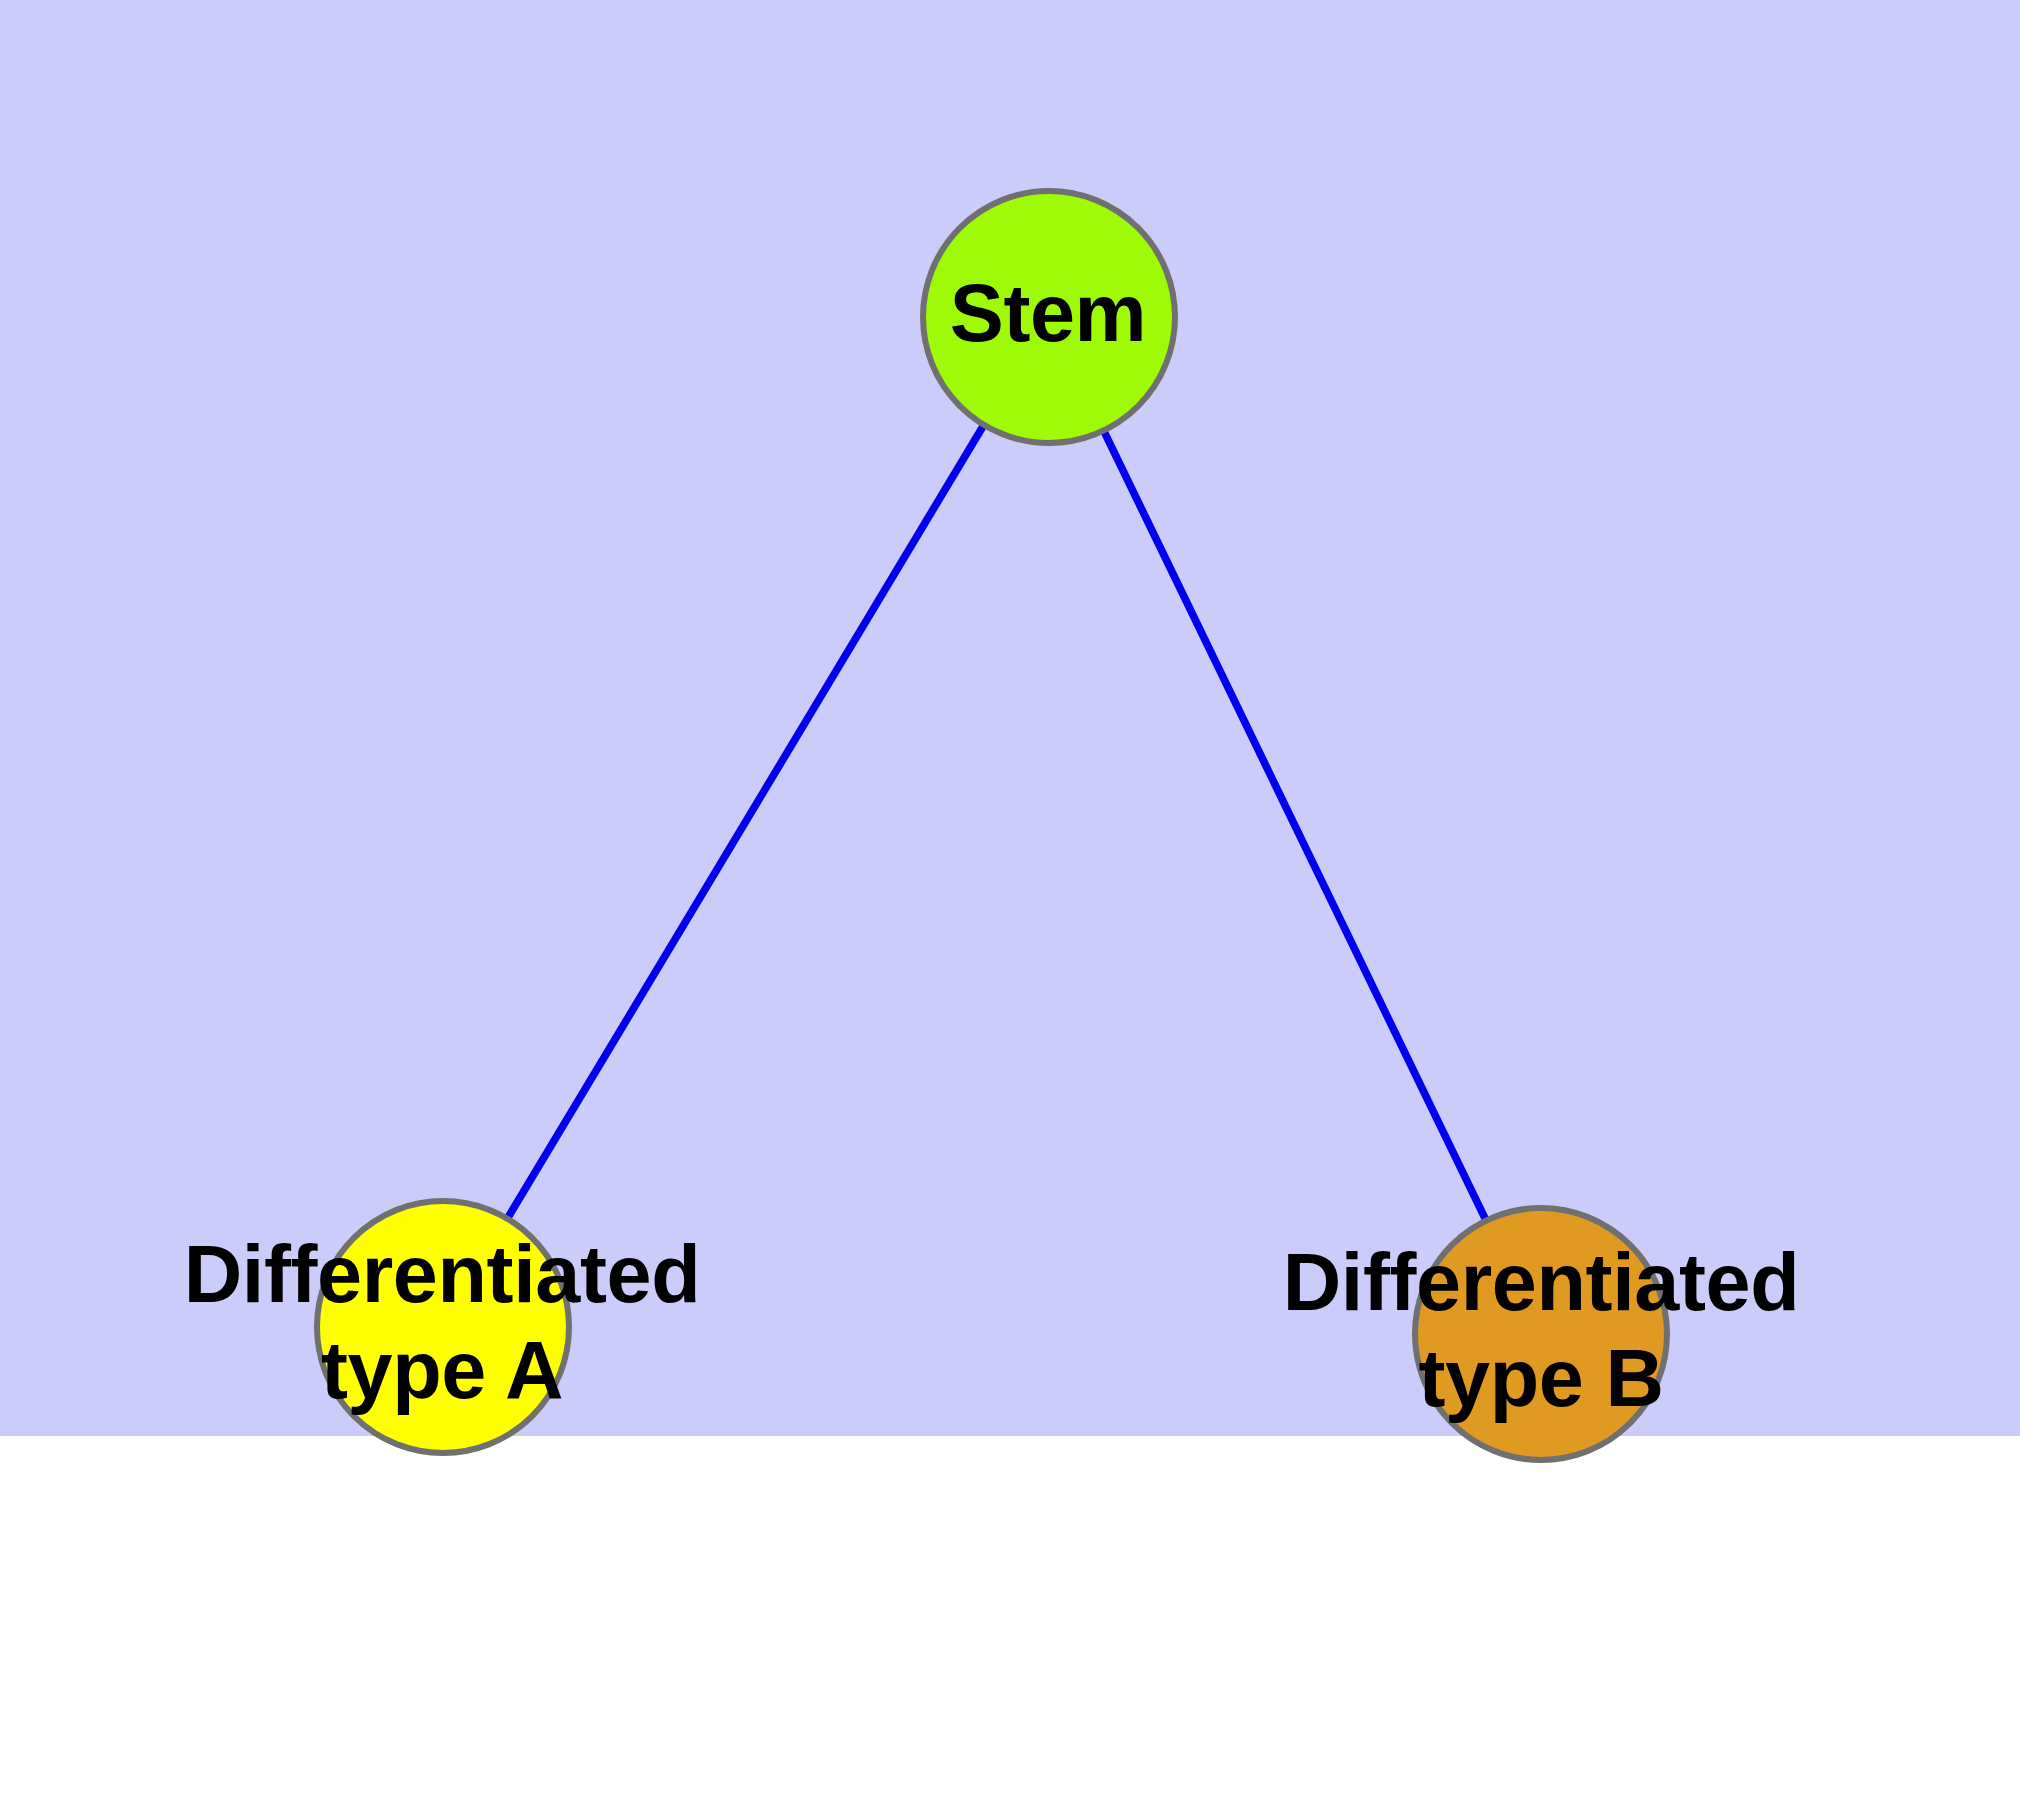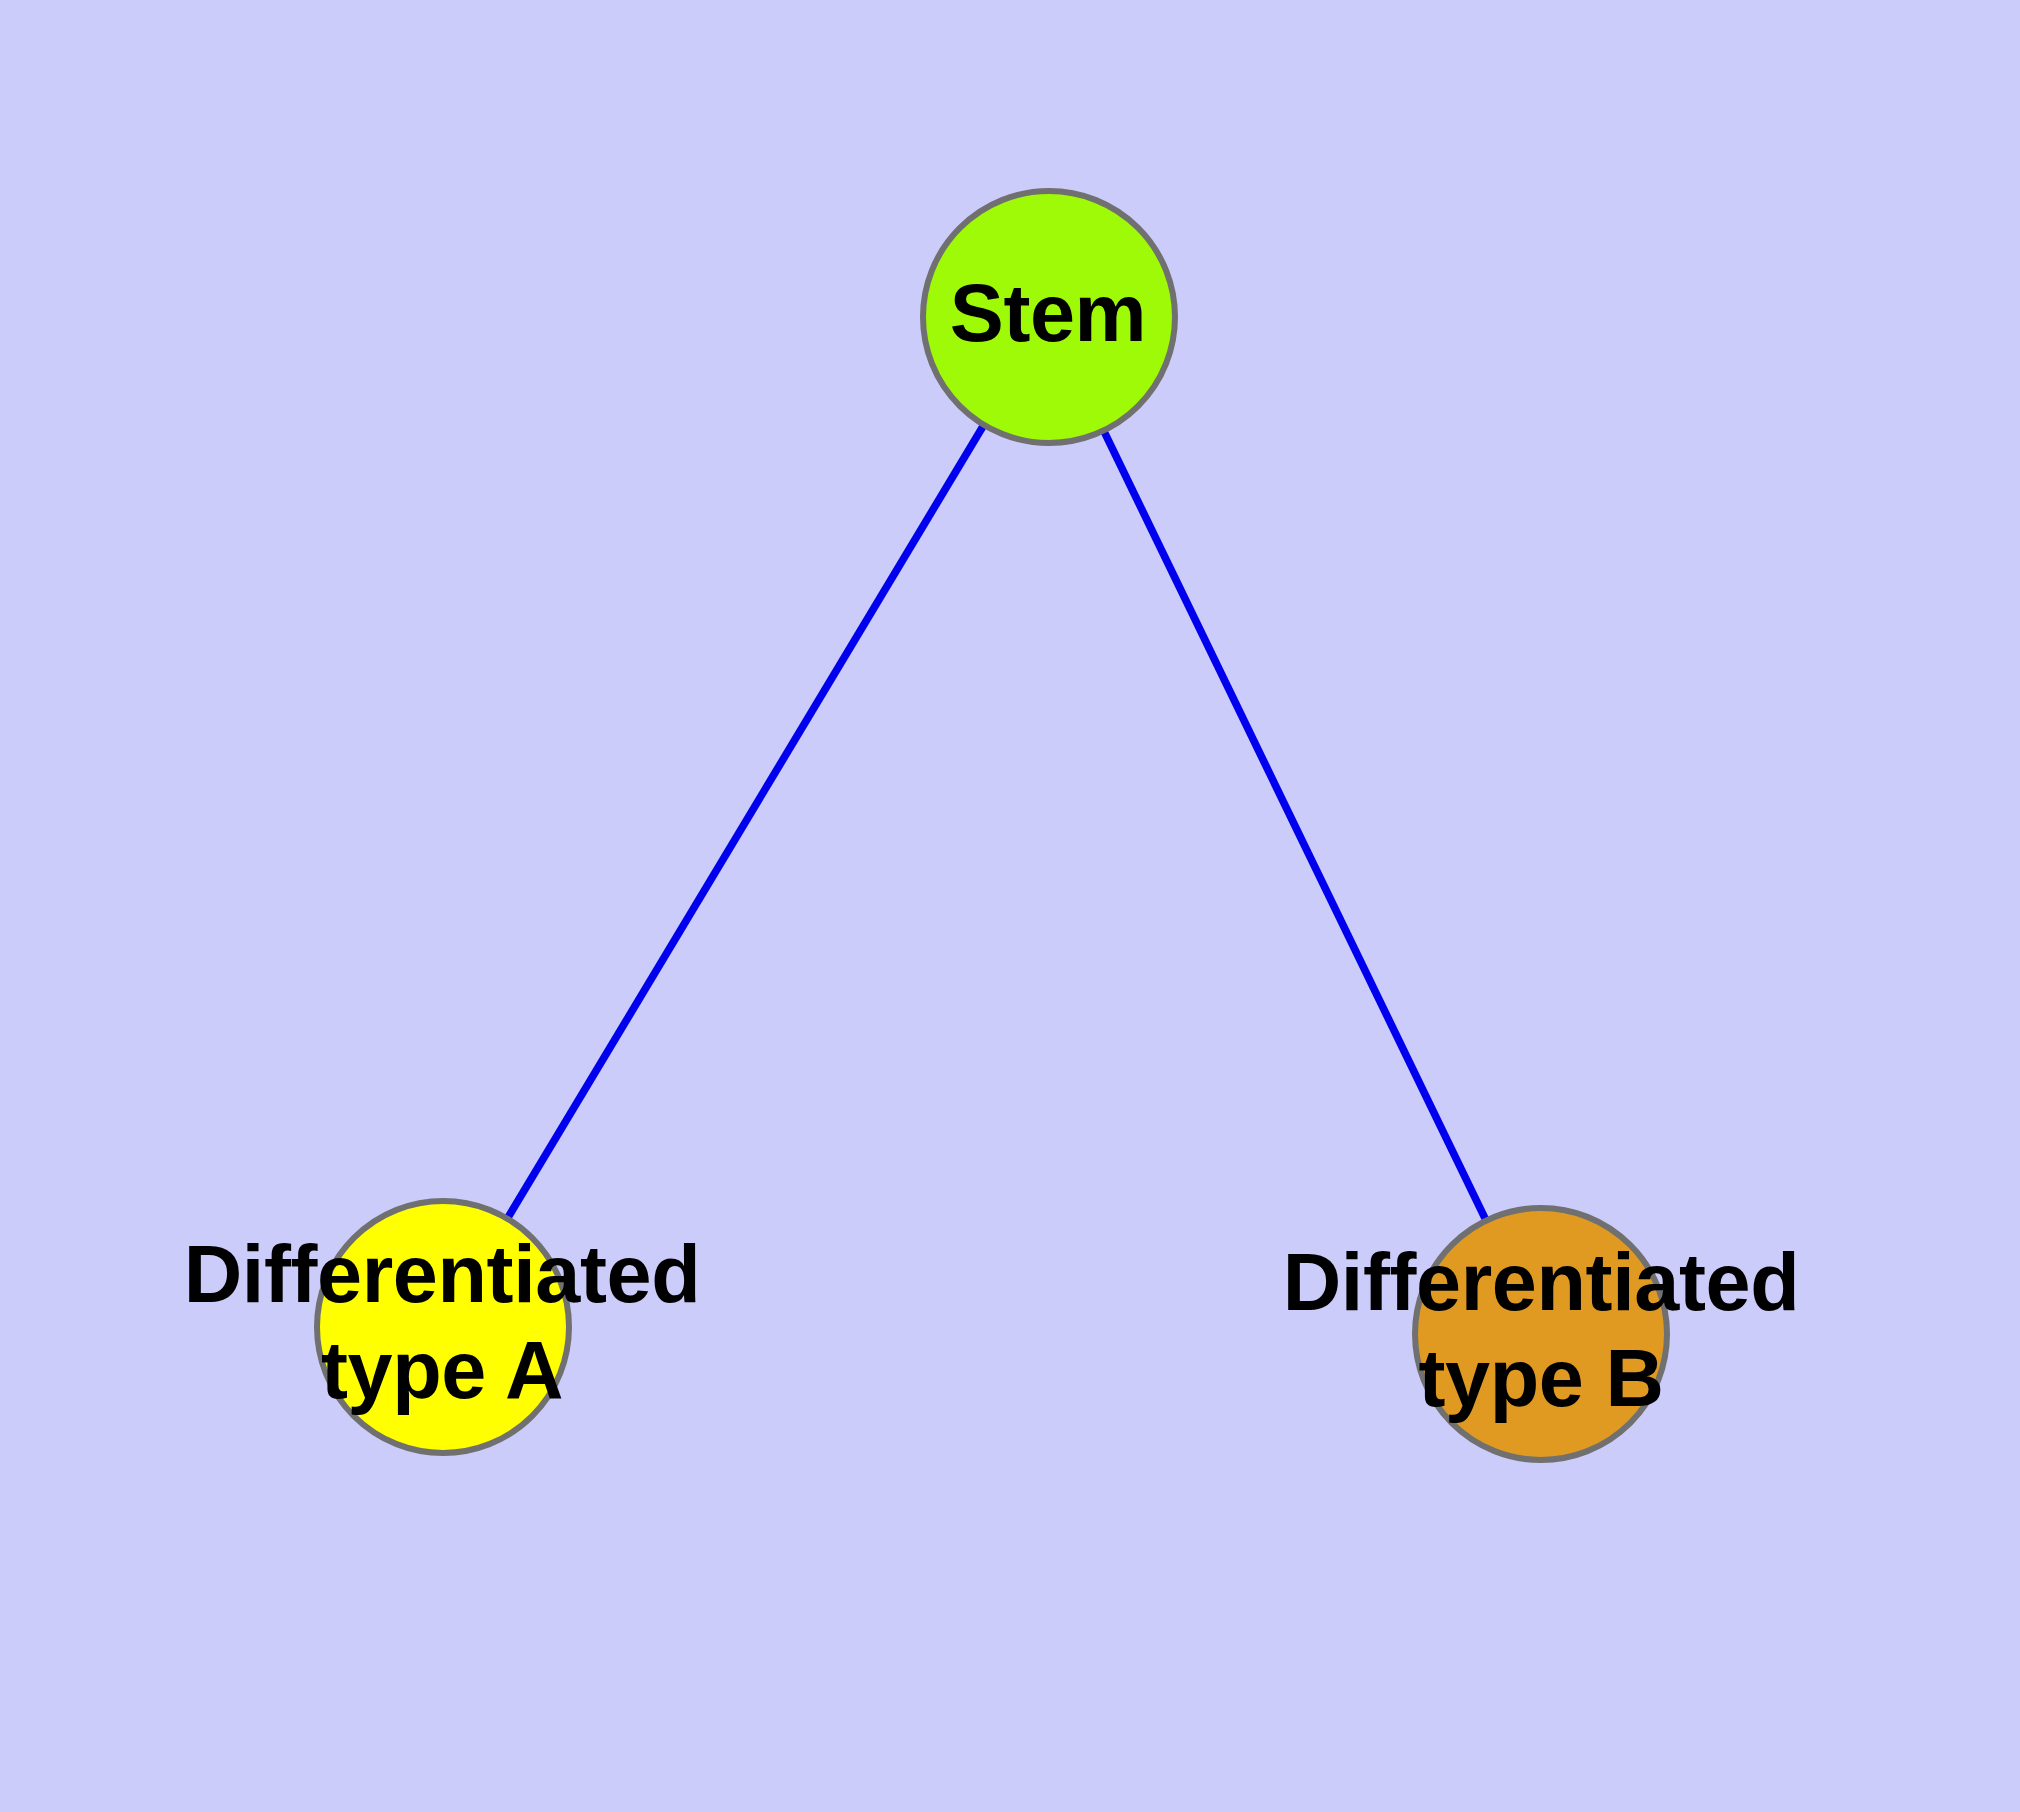--- a/index.html
+++ b/index.html
@@ -9,21 +9,21 @@
   }
   body {
     width: 2021px;
     height: 1812px;
     overflow: hidden;
     font-family: "Liberation Sans", sans-serif;
   }
   #canvas {
     position: relative;
     width: 2021px;
-    height: 1812px;
+    height: 1436px;
     background: #ccccfa;
   }
   #edge-layer {
     position: absolute;
     left: 0;
     top: 0;
     width: 2021px;
     height: 1812px;
   }
   .node {

